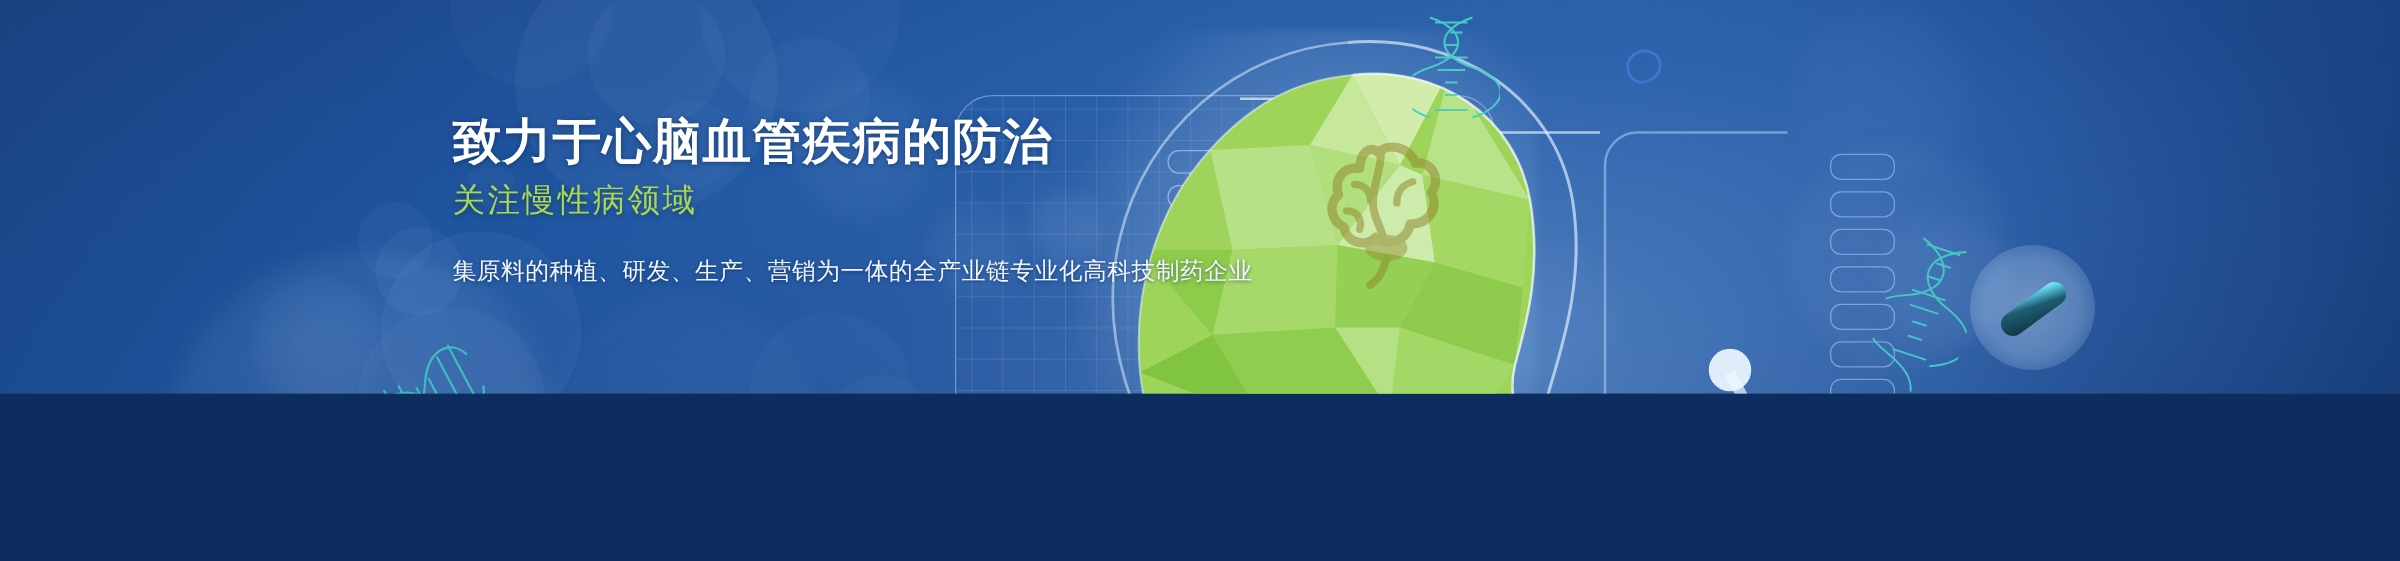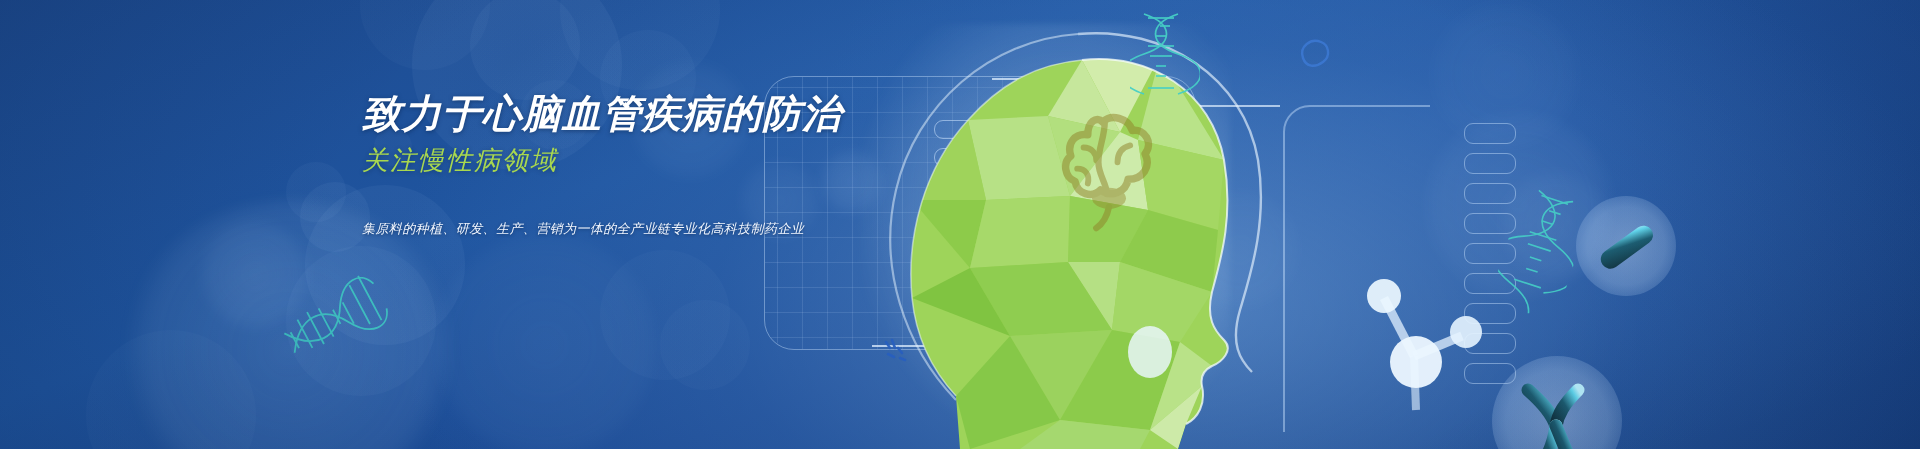--- a/index.html
+++ b/index.html
@@ -1,24 +1,23 @@
 <!DOCTYPE html>
 <html><head>
 <meta charset="utf-8">
 <style>
   html,body{margin:0;padding:0;background:#0d2d5e;}
   body{font-family:"Liberation Sans","DejaVu Sans",sans-serif;}
 
   #banner{
     position:relative;
     width:1920px;
-    height:449px;
+    height:315px;
     overflow:hidden;
     background:#404040;
-    font-style:italic;
   }
 
   
   .bg-base{
     position:absolute; inset:0;
     background:
       radial-gradient(ellipse 1100px 620px at 1180px 300px, rgba(120,170,225,0.55) 0%, rgba(70,125,195,0.28) 42%, rgba(30,79,150,0) 72%),
       radial-gradient(ellipse 900px 500px at 1450px 120px, rgba(60,120,200,0.35) 0%, rgba(30,79,150,0) 70%),
       linear-gradient(160deg,#1d4a8f 0%, #1f55a0 35%, #1c4a93 60%, #173f80 100%);
   }
@@ -111,22 +110,22 @@
   .subheadline{
     margin-top:10px;
     font-size:26px;
     color:#a9d84f;
     letter-spacing:2px;
     line-height:1.15;
     white-space:nowrap;
     text-shadow:0 1px 4px rgba(10,35,75,0.45);
   }
   .tagline{
-    margin-top:44px;
-    font-size:13px;
+    margin-top:28px;
+    font-size:19px;
     color:#f2f7ff;
     letter-spacing:0.4px;
     white-space:nowrap;
     text-shadow:0 1px 3px rgba(10,35,75,0.6);
   }
 
   .dna{position:absolute;}
   .micro{position:absolute;}
 </style>
 </head>

